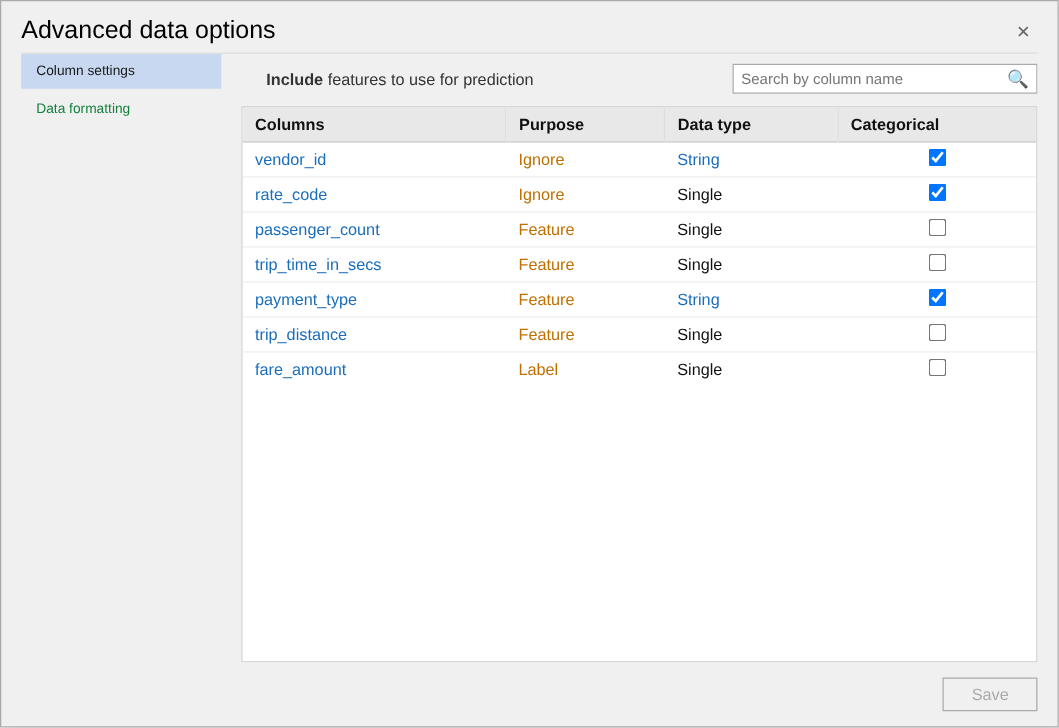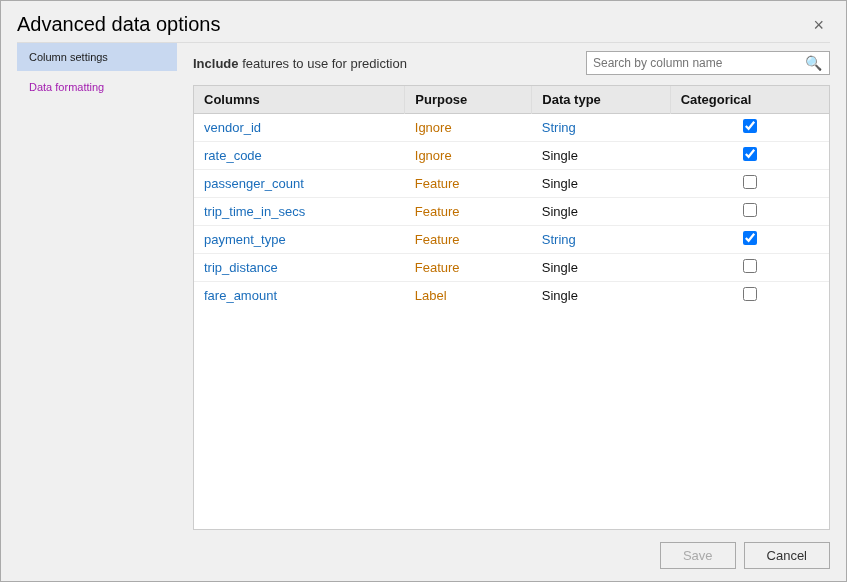--- a/index.html
+++ b/index.html
@@ -58,41 +58,42 @@
       padding: 8px 12px;
       cursor: pointer;
       font-size: 11px;
     }
     .sidebar-item.active {
       background: #c8d8f0;
       color: #1a1a1a;
       font-weight: 500;
     }
     .sidebar-item.link {
-      color: #a21caf;
+      color: #15803d;
       padding-top: 10px;
     }
     .main-area {
       flex: 1;
       display: flex;
       flex-direction: column;
       overflow: hidden;
     }
     .main-header {
       display: flex;
       align-items: center;
       justify-content: space-between;
       padding: 8px 0 10px 0;
     }
     .include-text {
       font-size: 13px;
       color: #333;
     }
     .include-text span.highlight {
       font-weight: bold;
+      margin-left: 20px;
     }
     .search-box {
       display: flex;
       align-items: center;
       border: 1px solid #aaa;
       background: #fff;
       padding: 3px 6px;
       width: 244px;
     }
     .search-box input {
@@ -261,15 +262,14 @@
                 <td class="">Single</td>
                 <td class="checkbox-cell"><input type="checkbox" style=""></td>
               </tr>
             </tbody>
         </table>
       </div>
     </div>
   </div>
   <div class="footer">
     <button class="btn" disabled="">Save</button>
-    <button class="btn cancel">Cancel</button>
   </div>
 </div>
 
 </body></html>

